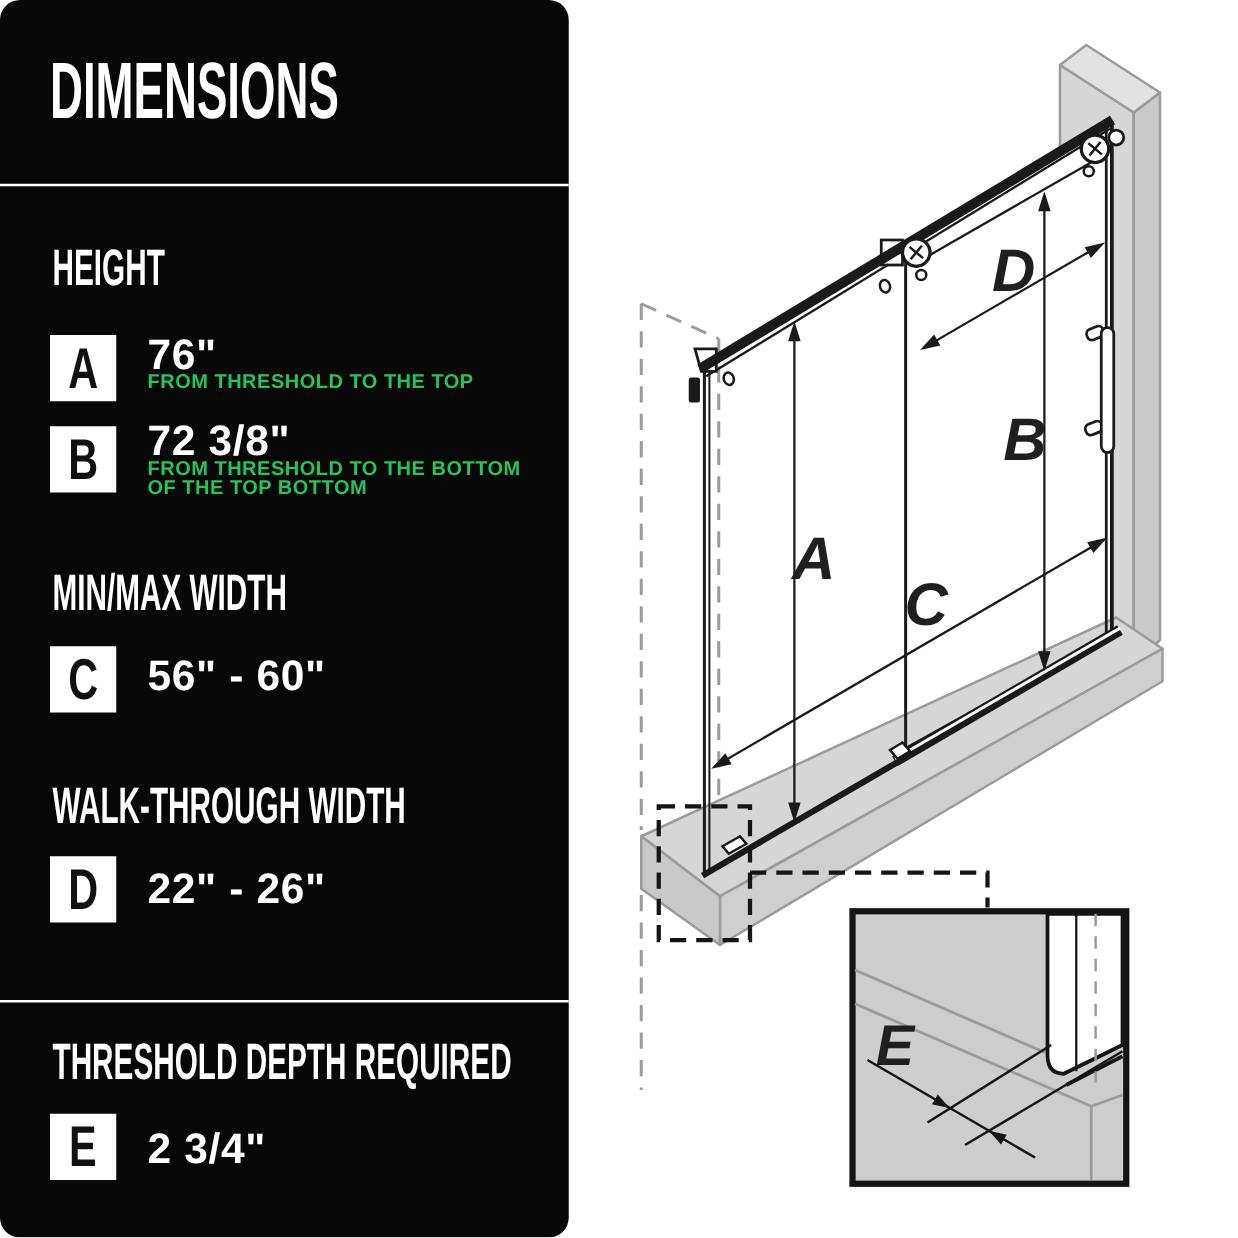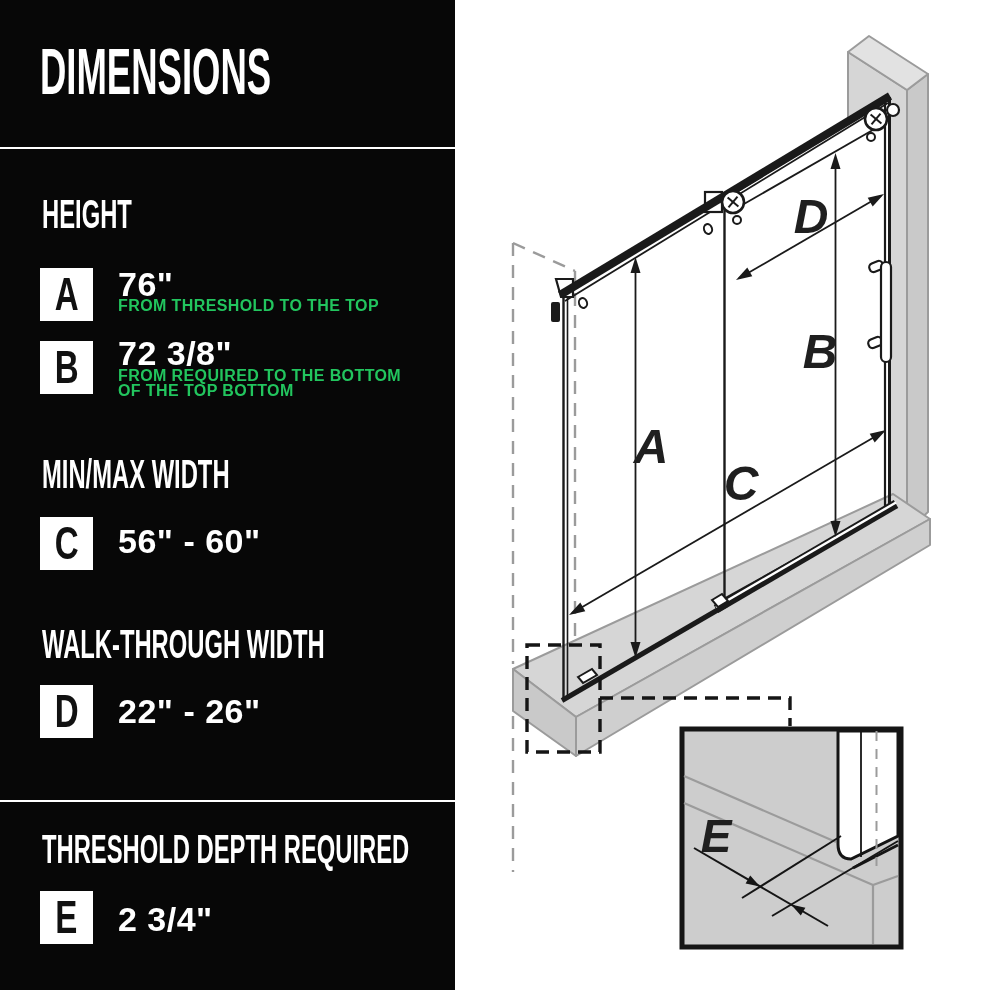--- a/index.html
+++ b/index.html
@@ -1,19 +1,19 @@
 <!DOCTYPE html>
 <html><head>
 <meta charset="utf-8">
 <style>
   html,body{margin:0;padding:0;background:#fff;}
   #stage{position:relative;width:990px;height:990px;background:#ffffff;overflow:hidden;
          font-family:"Liberation Sans", sans-serif;}
   
-  .sidebar{position:absolute;left:0;top:0;width:455px;height:990px;background:#070707;}
+  .sidebar{position:absolute;left:0;top:0;width:455px;height:990px;background:#070707;border-radius:16px;}
   .sep{position:absolute;left:0;width:455px;height:2px;background:#ffffff;}
   .title{position:absolute;left:40px;top:40px;color:#ffffff;font-weight:bold;font-size:64px;
          line-height:1;white-space:nowrap;transform:scaleX(0.57);transform-origin:left top;}
   .heading{position:absolute;left:42px;color:#ffffff;font-weight:bold;font-size:41px;
          line-height:1;white-space:nowrap;transform:scaleX(0.58);transform-origin:left top;}
   .badge{position:absolute;left:40px;width:53px;height:53px;background:#ffffff;color:#111;
          text-align:center;}
   .badge span{display:inline-block;font-weight:bold;font-size:46px;line-height:53px;
          transform:scaleX(0.72);}
   .value{position:absolute;left:118px;color:#ffffff;font-weight:bold;font-size:34px;
@@ -39,21 +39,21 @@
     <div class="badge" style="top:268px">
       <span>A</span>
     </div>
     <div class="value" style="top:267px">76"</div>
     <div class="caption" style="top:298px">FROM THRESHOLD TO THE TOP</div>
 
     <div class="badge" style="top:341px">
       <span>B</span>
     </div>
     <div class="value" style="top:336px">72 3/8"</div>
-    <div class="caption" style="top:368px">FROM REQUIRED TO THE BOTTOM</div>
+    <div class="caption" style="top:368px">FROM THRESHOLD TO THE BOTTOM</div>
     <div class="caption" style="top:383px">OF THE TOP BOTTOM</div>
 
     <div class="heading" style="top:454px">MIN/MAX WIDTH</div>
     <div class="badge" style="top:517px">
       <span>C</span>
     </div>
     <div class="value" style="top:524px">56" - 60"</div>
 
     <div class="heading" style="top:624px">WALK-THROUGH WIDTH</div>
     <div class="badge" style="top:685px">

